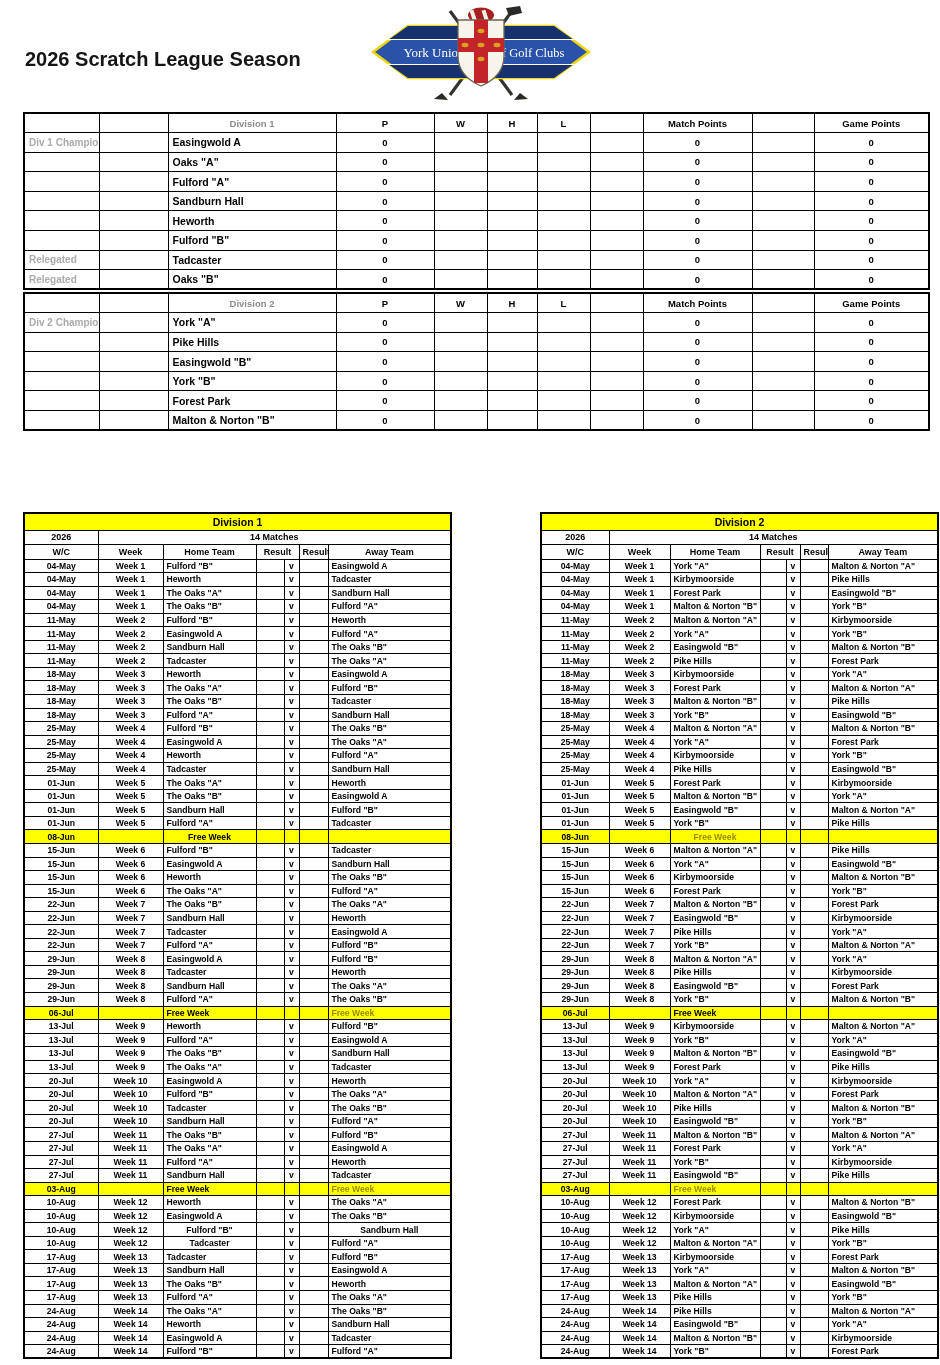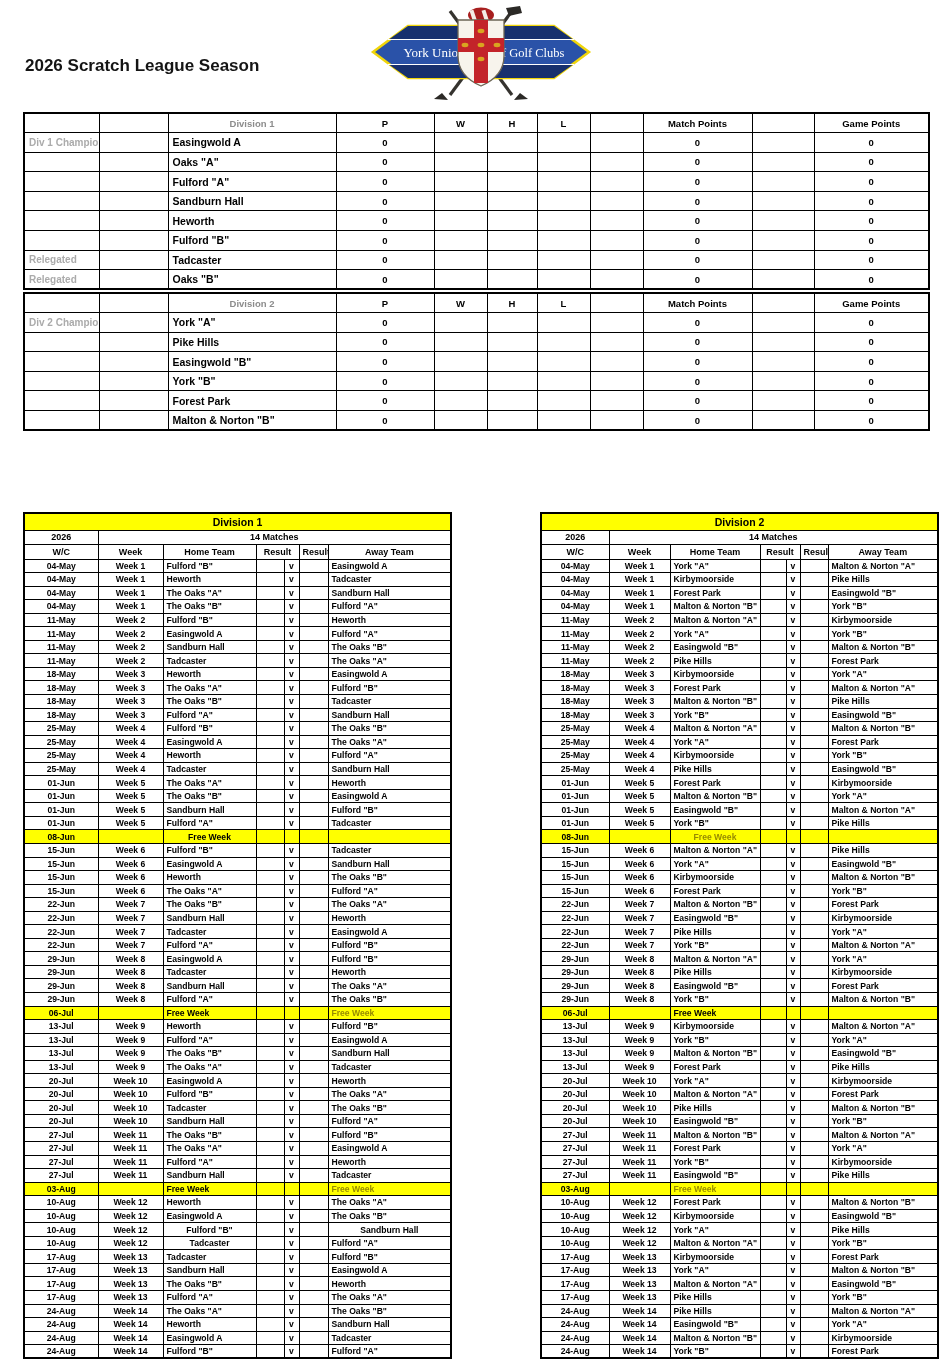--- a/index.html
+++ b/index.html
@@ -1,19 +1,19 @@
 <!DOCTYPE html>
 <html><head>
 <meta charset="utf-8">
 <style>
   html,body{margin:0;padding:0}
   body{width:940px;height:1365px;position:relative;background:#fff;
        font-family:"Liberation Sans",sans-serif;color:#000;overflow:hidden}
 
-  .page-title{position:absolute;left:25px;top:56px;font-size:17px;font-weight:bold;color:#151515}
+  .page-title{position:absolute;left:25px;top:48px;font-size:20px;font-weight:bold;color:#151515}
 
   .logo{position:absolute;left:370px;top:5px;width:222px;height:96px}
 
   table{border-collapse:collapse;table-layout:fixed}
   td,th{overflow:hidden;white-space:nowrap;box-sizing:border-box}
 
   
   .standings{position:absolute;left:23px;width:905px;border:2px solid #000}
   #standings1{top:112px}
   #standings2{top:292px}

